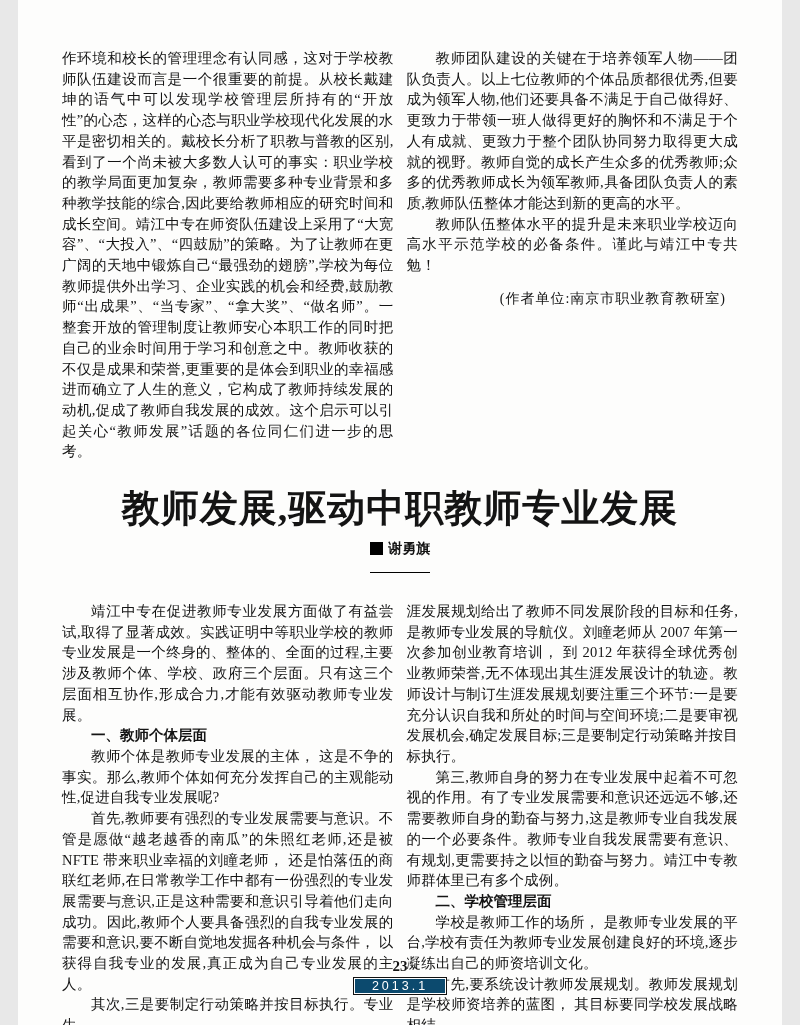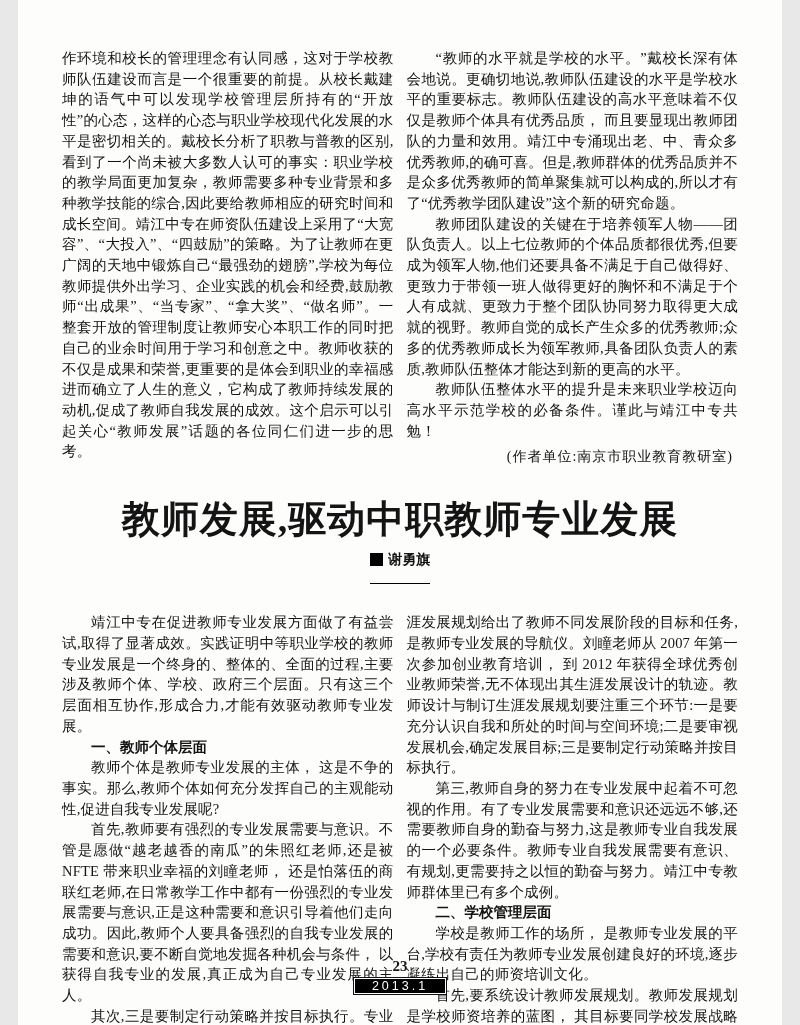--- a/index.html
+++ b/index.html
@@ -33,21 +33,21 @@
   }
   .para.noindent { text-indent: 0; }
   .sec-heading {
     margin: 0;
     font-size: 14.5px;
     line-height: 20.7px;
     font-weight: bold;
     text-indent: 2em;
   }
   .author-unit {
-    margin: 5px;
+    margin: 12px;
     font-size: 14px;
     line-height: 22px;
     text-align: right;
     text-indent: 0;
     letter-spacing: 1px;
   }
   .title-block {
     text-align: center;
     padding: 24px 0 14px 0;
   }
@@ -85,41 +85,40 @@
   }
   .page-number {
     font-size: 15px;
     font-weight: bold;
     line-height: 17px;
     font-family: "Liberation Serif", serif;
   }
   .issue-bar {
     margin: 2px auto 0 auto;
     width: 92px;
-    background: #000000;
+    background: #0c4a6e;
     color: #fff;
     font-family: "Liberation Sans", sans-serif;
     font-size: 12.5px;
     line-height: 16px;
     letter-spacing: 3px;
     border: 1px solid #111;
     box-shadow: 0 0 0 1px #fff inset;
   }
 </style>
 </head>
 <body>
 
 <div class="page">
 
   <section class="two-col">
     <div class="col">
       <p class="para noindent">作环境和校长的管理理念有认同感，这对于学校教师队伍建设而言是一个很重要的前提。从校长戴建坤的语气中可以发现学校管理层所持有的“开放性”的心态，这样的心态与职业学校现代化发展的水平是密切相关的。戴校长分析了职教与普教的区别,看到了一个尚未被大多数人认可的事实：职业学校的教学局面更加复杂，教师需要多种专业背景和多种教学技能的综合,因此要给教师相应的研究时间和成长空间。靖江中专在师资队伍建设上采用了“大宽容”、“大投入”、“四鼓励”的策略。为了让教师在更广阔的天地中锻炼自己“最强劲的翅膀”,学校为每位教师提供外出学习、企业实践的机会和经费,鼓励教师“出成果”、“当专家”、“拿大奖”、“做名师”。一整套开放的管理制度让教师安心本职工作的同时把自己的业余时间用于学习和创意之中。教师收获的不仅是成果和荣誉,更重要的是体会到职业的幸福感进而确立了人生的意义，它构成了教师持续发展的动机,促成了教师自我发展的成效。这个启示可以引起关心“教师发展”话题的各位同仁们进一步的思考。</p>
     </div>
     <div class="col">
-      <p class="para">“教师的水平就是学校的水平。”戴校长深有体会地说。更确切地说,教师队伍建设的水平是学校水平的重要标志。教师队伍建设的高水平意味着不仅仅是教师个体具有优秀品质， 而且要显现出教师团队的力量和效用。靖江中专涌现出老、中、青众多优秀教师,的确可喜。但是,教师群体的优秀品质并不是众多优秀教师的简单聚集就可以构成的,所以才有了“优秀教学团队建设”这个新的研究命题。</p>
       <p class="para">教师团队建设的关键在于培养领军人物——团队负责人。以上七位教师的个体品质都很优秀,但要成为领军人物,他们还要具备不满足于自己做得好、更致力于带领一班人做得更好的胸怀和不满足于个人有成就、更致力于整个团队协同努力取得更大成就的视野。教师自觉的成长产生众多的优秀教师;众多的优秀教师成长为领军教师,具备团队负责人的素质,教师队伍整体才能达到新的更高的水平。</p>
       <p class="para">教师队伍整体水平的提升是未来职业学校迈向高水平示范学校的必备条件。谨此与靖江中专共勉！</p>
       <p class="author-unit">(作者单位:南京市职业教育教研室)</p>
     </div>
   </section>
 
   <header class="title-block">
     <h1 class="article-title">教师发展,驱动中职教师专业发展</h1>
     <div>
       <span class="byline">

